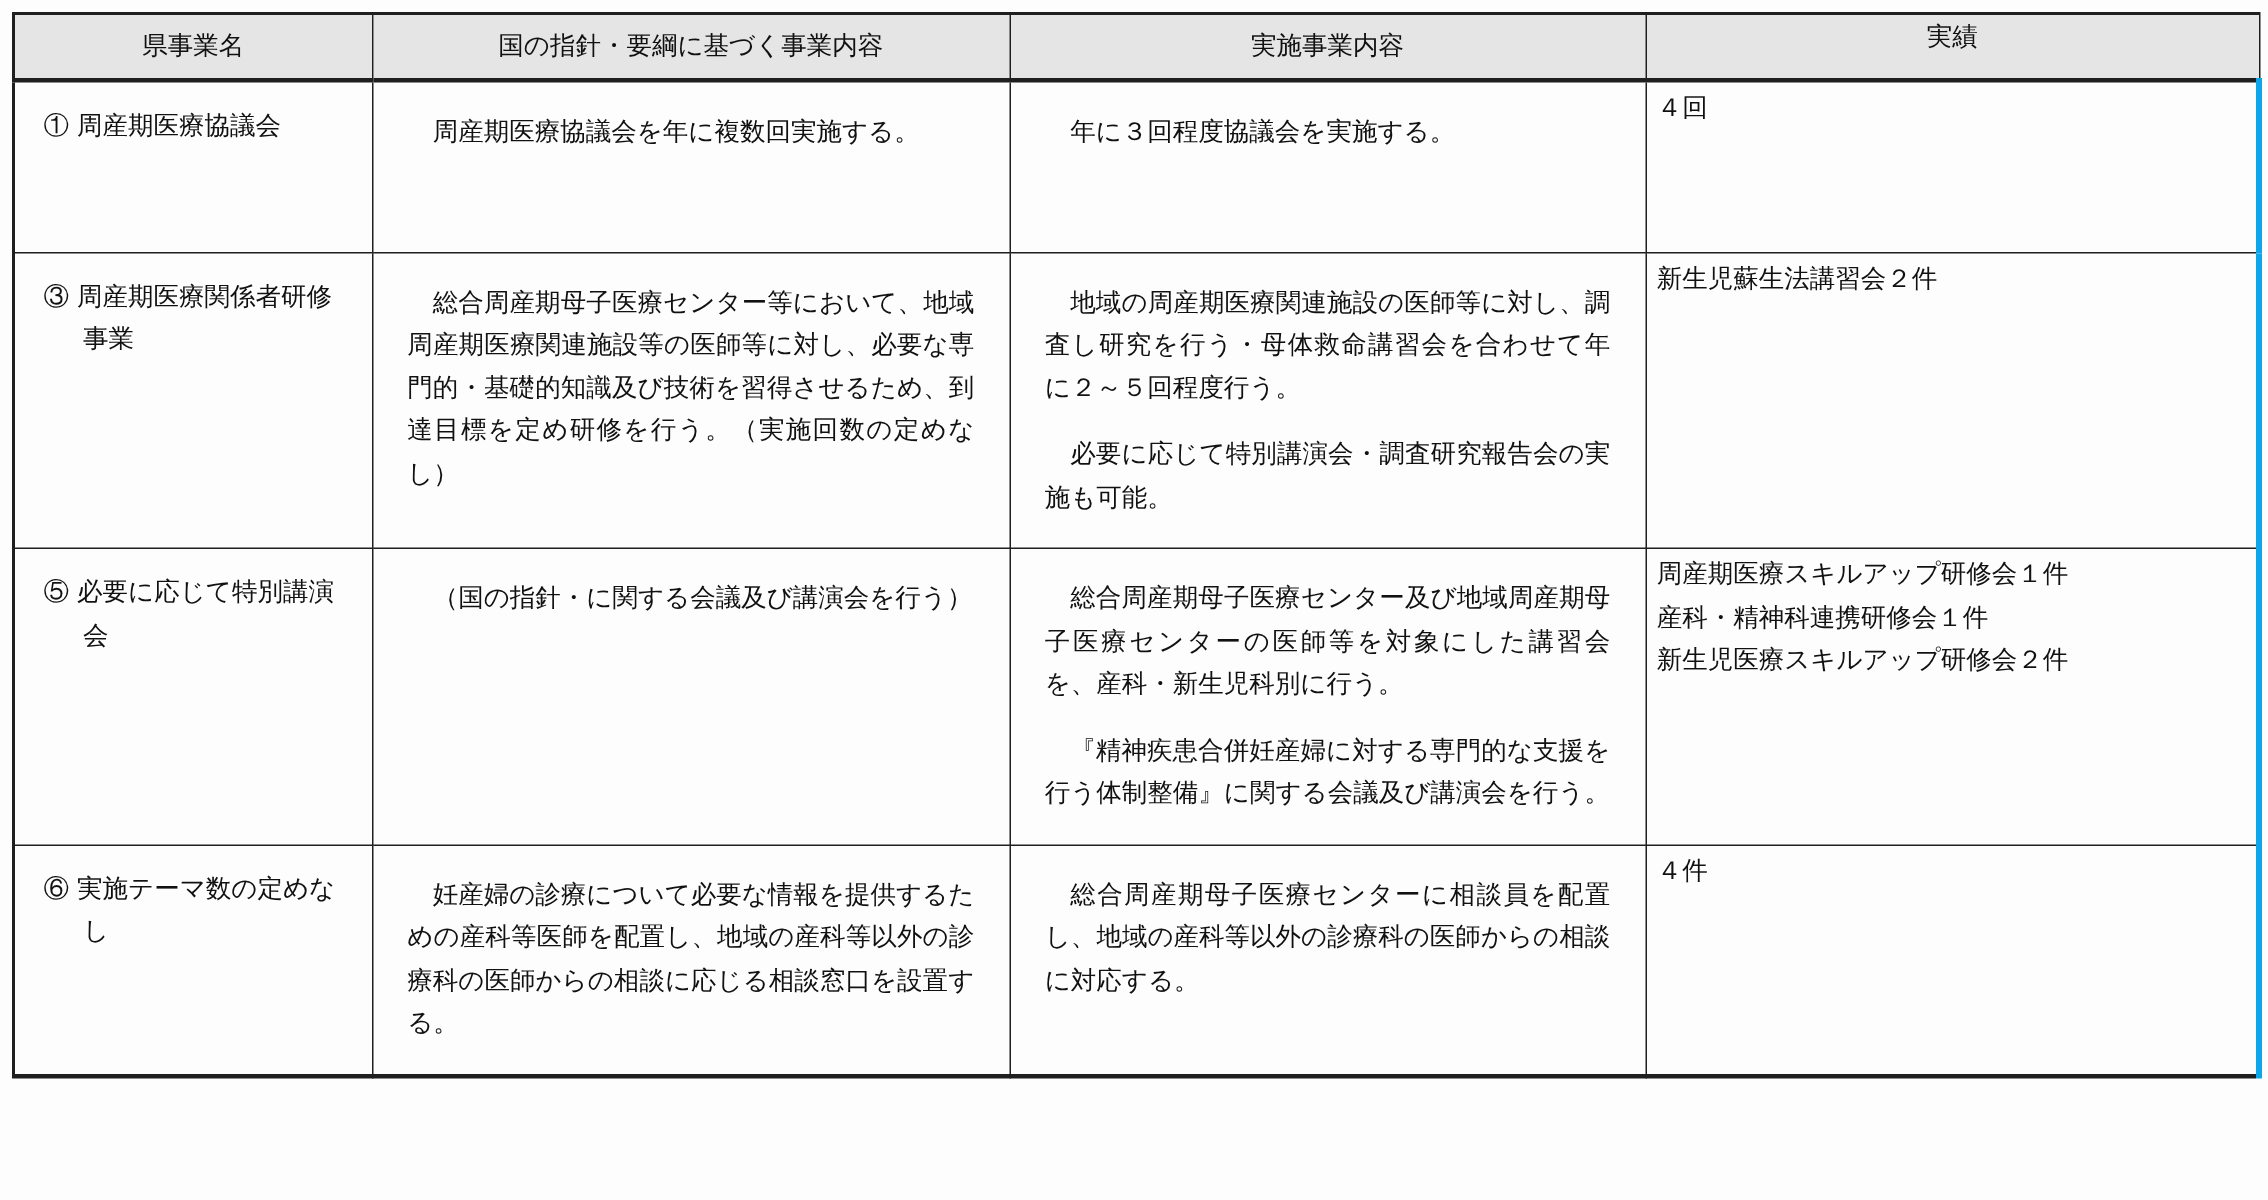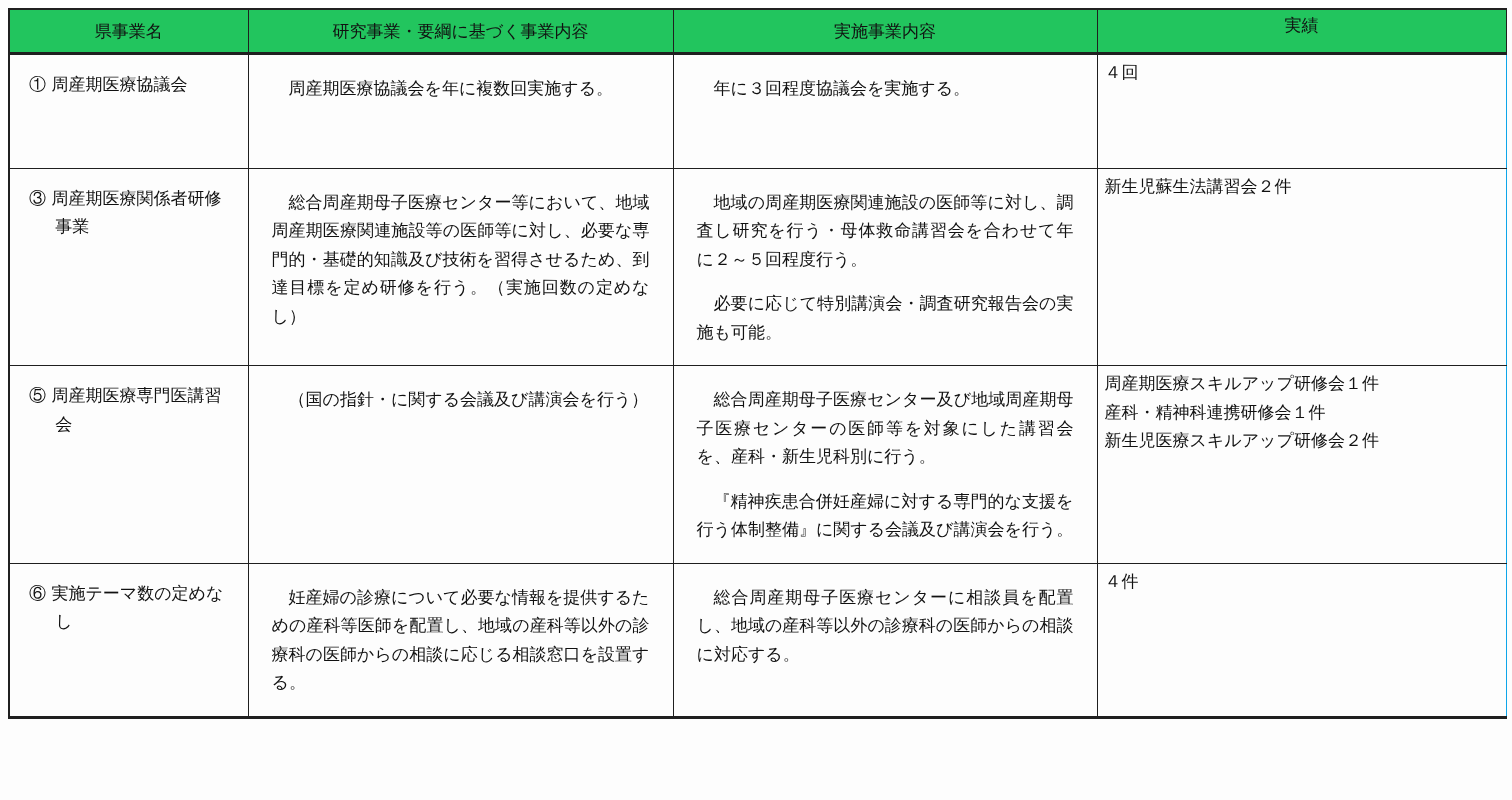--- a/index.html
+++ b/index.html
@@ -35,25 +35,25 @@
   col.c4 { width: 409px; }
 
   th, td {
     border: 1.6px solid #1f1f1f;
     padding: 3px 7px;
     vertical-align: top;
     font-weight: normal;
     font-size: 17px;
     overflow: hidden;
   }
-  td:last-child { border-right: 1px solid #0ea5e9; }
+  td:last-child { border-right: 4px solid #0ea5e9; }
 
   thead tr { height: 44px; }
   thead th {
-    background: #22c55e;
+    background: #e5e5e5;
     vertical-align: middle;
     border-bottom: 3px solid #1f1f1f;
     line-height: 22px;
   }
   thead th.th-top { vertical-align: top; padding-top: 4px; margin-left: 38px; }
 
   tbody tr:nth-child(1) { height: 115px; }
   tbody tr:nth-child(2) { height: 115px; }
   tbody tr:nth-child(3) { height: 131px; }
   tbody tr:nth-child(4) { height: 133px; }
@@ -84,21 +84,21 @@
   <table class="doc-table">
     <colgroup>
       <col class="c1">
         <col class="c2">
         <col class="c3">
         <col class="c4">
     </colgroup>
     <thead>
       <tr>
         <th>県事業名</th>
-        <th>研究事業・要綱に基づく事業内容</th>
+        <th>国の指針・要綱に基づく事業内容</th>
         <th>実施事業内容</th>
         <th class="th-top">実績</th>
       </tr>
     </thead>
     <tbody>
       <tr>
         <td>
             <p class="name-text">① 周産期医療協議会</p>
           </td>
         <td>
@@ -121,21 +121,21 @@
         <td>
             <p class="para">地域の周産期医療関連施設の医師等に対し、調査し研究を行う・母体救命講習会を合わせて年に２～５回程度行う。</p>
             <p class="para">必要に応じて特別講演会・調査研究報告会の実施も可能。</p>
           </td>
         <td>
             <p class="result-line">新生児蘇生法講習会２件</p>
           </td>
       </tr>
       <tr>
         <td>
-            <p class="name-text">⑤ 周産期医療専門医講習会</p>
+            <p class="name-text">⑤ 必要に応じて特別講演会</p>
           </td>
         <td>
             <p class="para">（国の指針・に関する会議及び講演会を行う）</p>
           </td>
         <td>
             <p class="para">総合周産期母子医療センター及び地域周産期母子医療センターの医師等を対象にした講習会を、産科・新生児科別に行う。</p>
             <p class="para">『精神疾患合併妊産婦に対する専門的な支援を行う体制整備』に関する会議及び講演会を行う。</p>
           </td>
         <td>
             <p class="result-line">周産期医療スキルアップ研修会１件</p>

